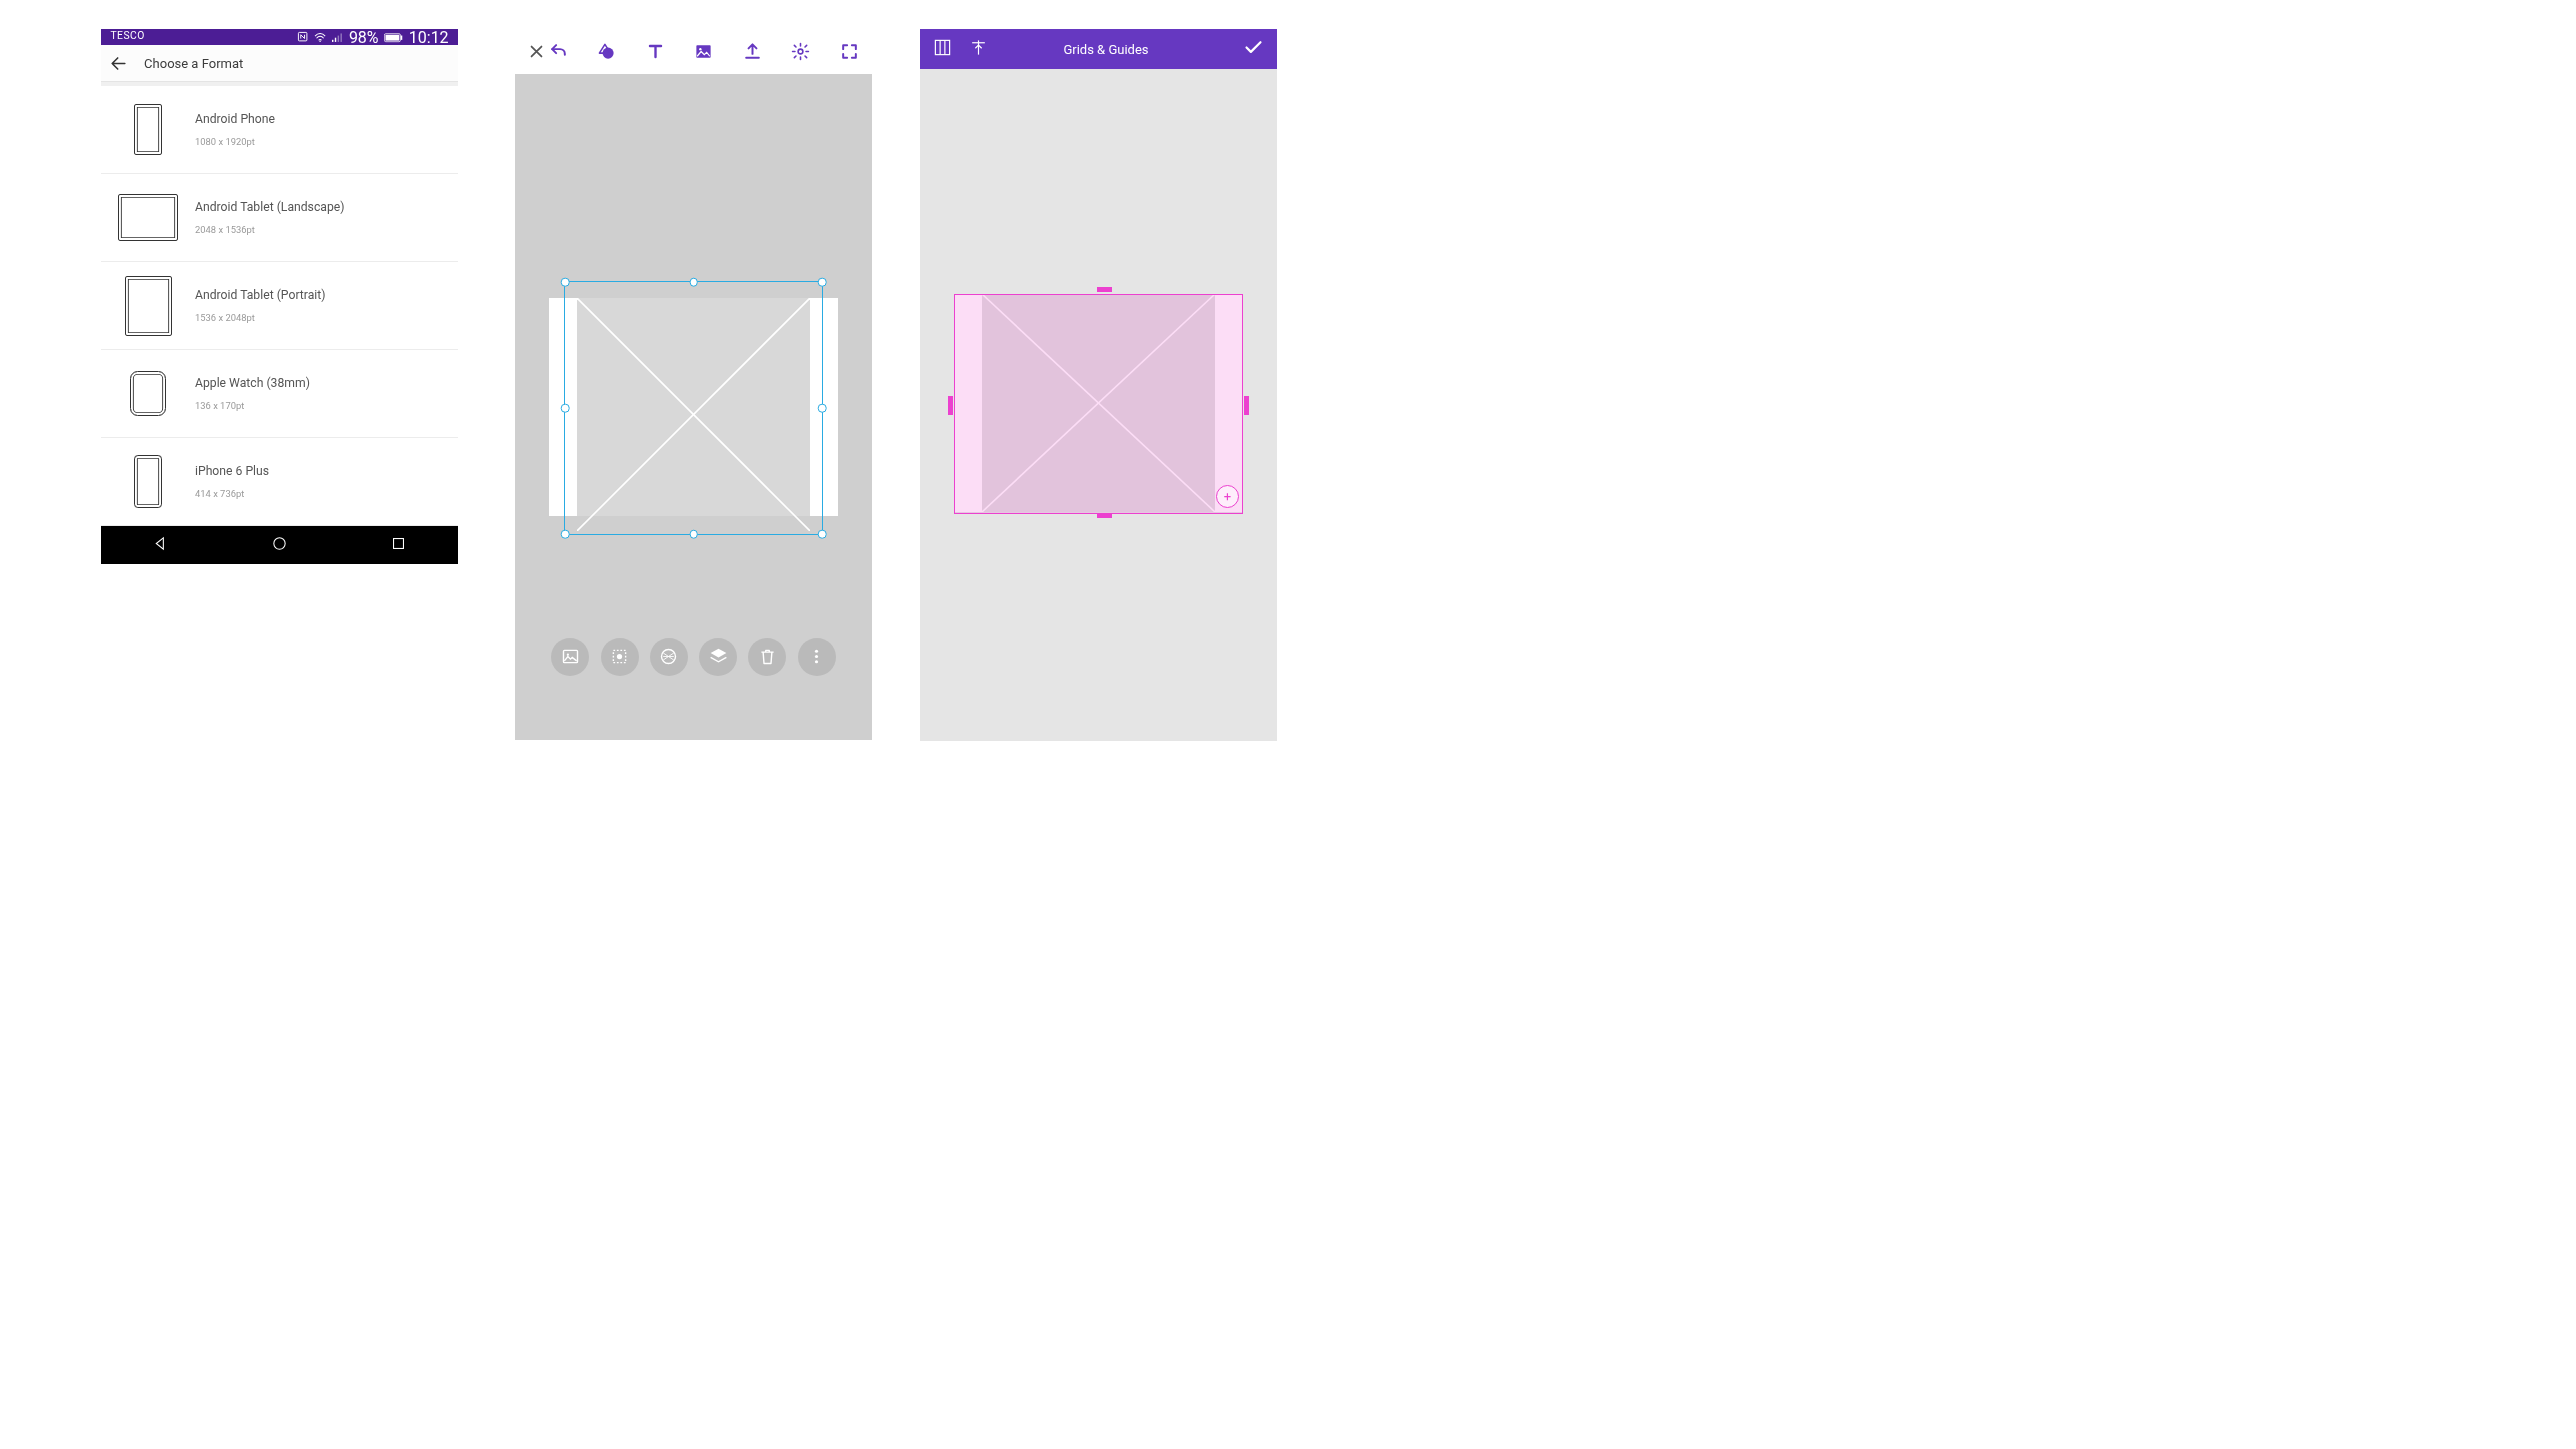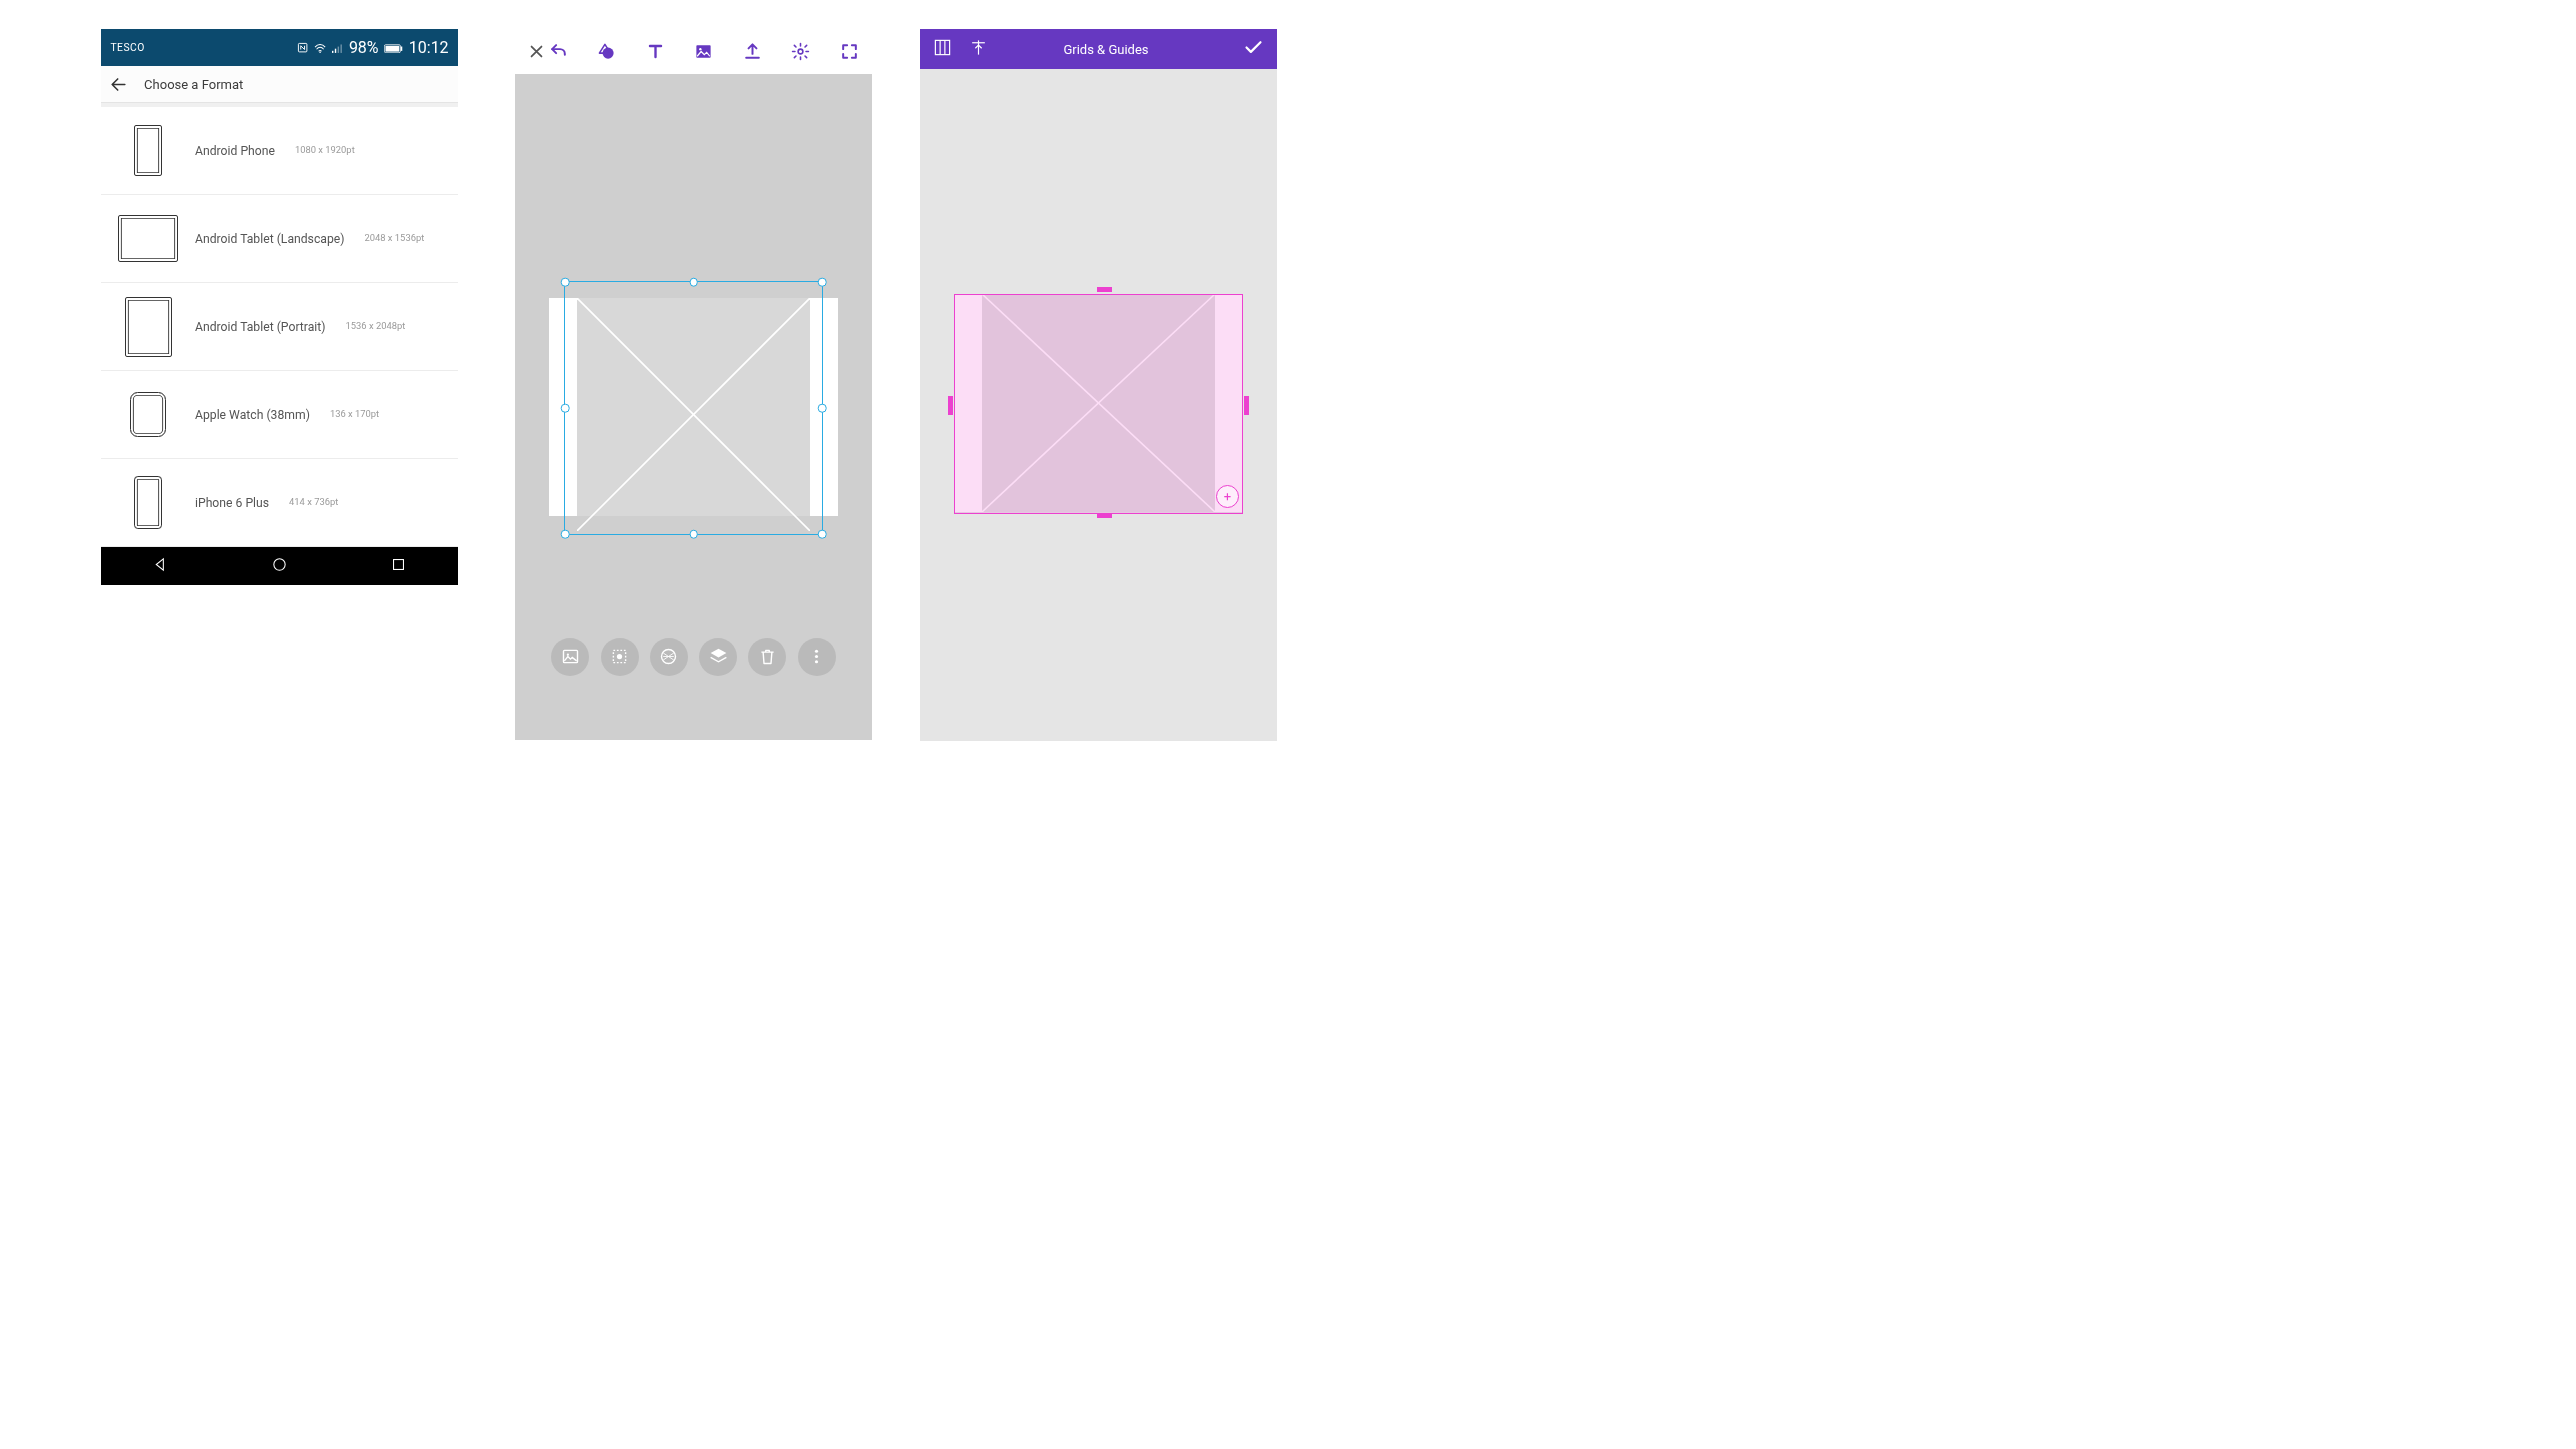--- a/index.html
+++ b/index.html
@@ -19,26 +19,25 @@
     width: 357px;
     height: 711px;
     top: 29px;
   }
   #phone-1 { left: 101px; }
   #phone-2 { left: 515px; }
   #phone-3 { left: 920px; }
 
   
   .status-bar {
-    height: 37px;
-    background: #0c4a6e;
+    height: 16px;
+    background: #4c1d95;
     color: #fff;
     font-size: 10.3px;
     display: flex;
-    align-items: center;
     padding: 0 9.4px;
   }
   .status-carrier   { flex: 0 0 auto; letter-spacing: 0.5px; }
   .status-spacer    { flex: 1 1 auto; }
   .status-icons     { display: flex; align-items: center; gap: 5.6px; }
   .status-icons span{ font-size: 16px; }
 
   .p1-header {
     height: 36px;
     background: #fcfcfc;
@@ -76,22 +75,22 @@
     align-items: center;
     justify-content: center;
   }
   .format-thumb .device {
     border: 1.9px solid #333;
     box-shadow: inset 0 0 0 1.9px #fff, inset 0 0 0 2.8px #333;
     border-radius: 2.8px;
   }
   .format-texts {
     display: flex;
-    flex-direction: row;
-    gap: 20px;
+    flex-direction: column;
+    gap: 10px;
     margin-left: 13px;
   }
   .format-name { font-size: 12.2px; color: #555; }
   .format-dim  { font-size: 9.4px; color: #9a9a9a; }
 
   .android-nav {
     height: 38px;
     background: #000;
     display: flex;
     align-items: center;

